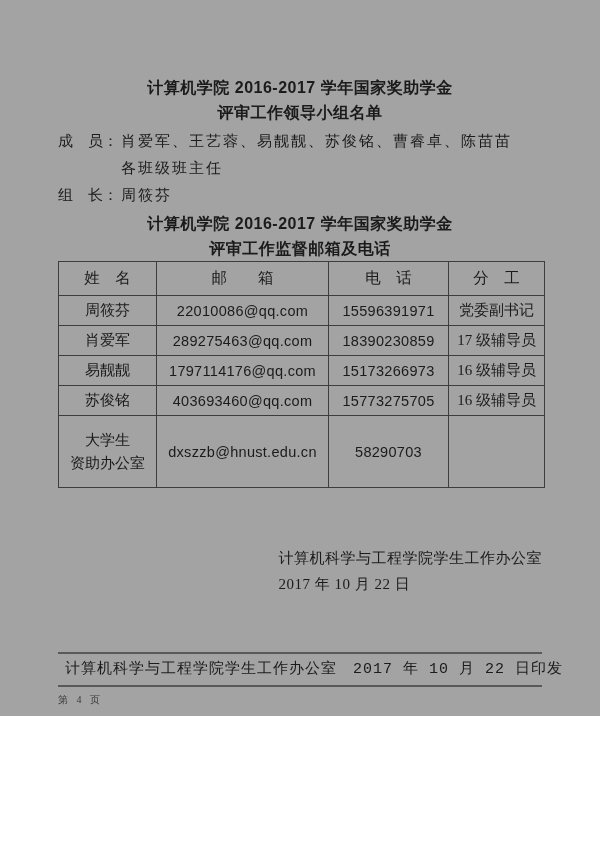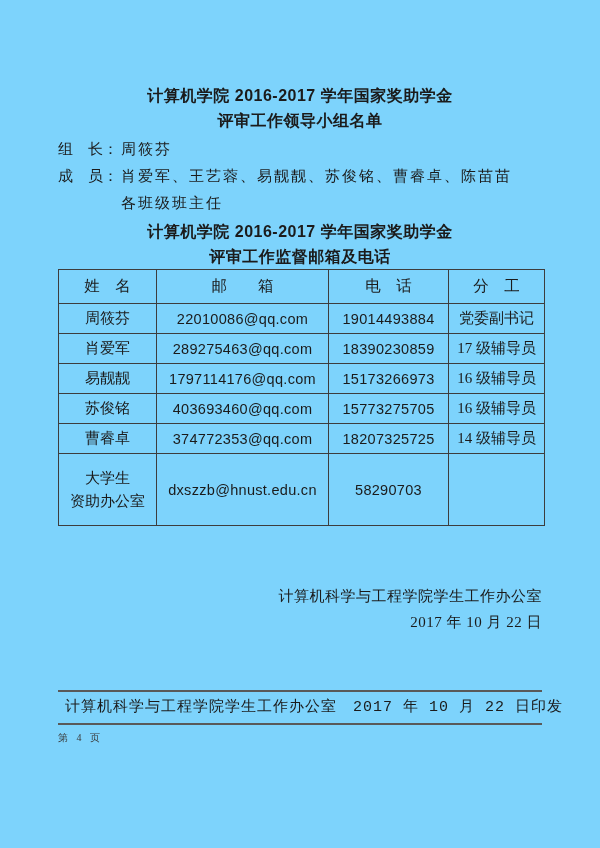--- a/index.html
+++ b/index.html
@@ -1,25 +1,25 @@
 <!DOCTYPE html>
 <html lang="zh"><head>
 <meta charset="utf-8">
 <style>
   html, body { margin:0; padding:0; background:#ffffff; }
   .page {
     position:relative;
-    width:600px; height:848px;
+    width:600px; height:716px;
     margin:0 auto;
-    background:#7dd3fc;
+    background:#a3a3a3;
     color:#1b1b1b;
     font-family:"Liberation Serif","DejaVu Serif",serif;
     overflow:hidden;
     box-sizing:border-box;
-    padding:8px 58px;
+    padding:0 58px;
   }
   
   .title-block {
     text-align:center;
     font-family:"Liberation Sans","DejaVu Sans",sans-serif;
     font-weight:bold;
     font-size:16px;
     line-height:25px;
     letter-spacing:0.5px;
   }
@@ -58,21 +58,21 @@
   .contact-table td.email, .contact-table td.phone {
     font-family:Liberation Sans, sans-serif;
     font-size:14.5px;
     letter-spacing:0.3px;
   }
   
   .signature {
     margin-top:57px;
     margin-left:auto;
     width:max-content;
-    text-align:right;
+    text-align:left;
     font-size:15px;
     line-height:26px;
     letter-spacing:0.5px;
   }
   
   .print-line {
     margin-top:55px;
     border-top:2px solid #595959;
     border-bottom:2px solid #595959;
     padding:5px 0 7px 7px;
@@ -94,29 +94,29 @@
 
 <div class="page">
 
   <div class="title-block first">
     <div>计算机学院 2016-2017 学年国家奖助学金</div>
     <div>评审工作领导小组名单</div>
   </div>
 
   <div class="leaders">
     <div class="leader-row">
-      <span class="leader-label">组　长：</span>
-      <span class="leader-content">周筱芬</span>
-    </div>
-    <div class="leader-row">
       <span class="leader-label">成　员：</span>
       <span class="leader-content">
         <div>肖爱军、王艺蓉、易靓靓、苏俊铭、曹睿卓、陈苗苗</div>
         <div>各班级班主任</div>
       </span>
+    </div>
+    <div class="leader-row">
+      <span class="leader-label">组　长：</span>
+      <span class="leader-content">周筱芬</span>
     </div>
   </div>
 
   <div class="title-block second">
     <div>计算机学院 2016-2017 学年国家奖助学金</div>
     <div>评审工作监督邮箱及电话</div>
   </div>
 
   <table class="contact-table">
     <colgroup>
@@ -128,46 +128,40 @@
     <tbody>
         <tr class="hdr">
       <th>姓　名</th>
       <th>邮　　箱</th>
       <th>电　话</th>
       <th>分　工</th>
     </tr>
     <tr class="data-row">
       <td class="name">周筱芬</td>
       <td class="email">22010086@qq.com</td>
-      <td class="phone">19014493884</td>
+      <td class="phone">15596391971</td>
       <td class="role">党委副书记</td>
     </tr>
     <tr class="data-row">
       <td class="name">肖爱军</td>
       <td class="email">289275463@qq.com</td>
       <td class="phone">18390230859</td>
       <td class="role">17 级辅导员</td>
     </tr>
     <tr class="data-row">
       <td class="name">易靓靓</td>
       <td class="email">1797114176@qq.com</td>
       <td class="phone">15173266973</td>
       <td class="role">16 级辅导员</td>
     </tr>
     <tr class="data-row">
       <td class="name">苏俊铭</td>
       <td class="email">403693460@qq.com</td>
       <td class="phone">15773275705</td>
       <td class="role">16 级辅导员</td>
-    </tr>
-    <tr class="data-row">
-      <td class="name">曹睿卓</td>
-      <td class="email">374772353@qq.com</td>
-      <td class="phone">18207325725</td>
-      <td class="role">14 级辅导员</td>
     </tr>
     <tr class="tall-row">
       <td class="name">大学生
 资助办公室</td>
       <td class="email">dxszzb@hnust.edu.cn</td>
       <td class="phone">58290703</td>
       <td class="role"></td>
     </tr>
   </tbody>
     </table>

